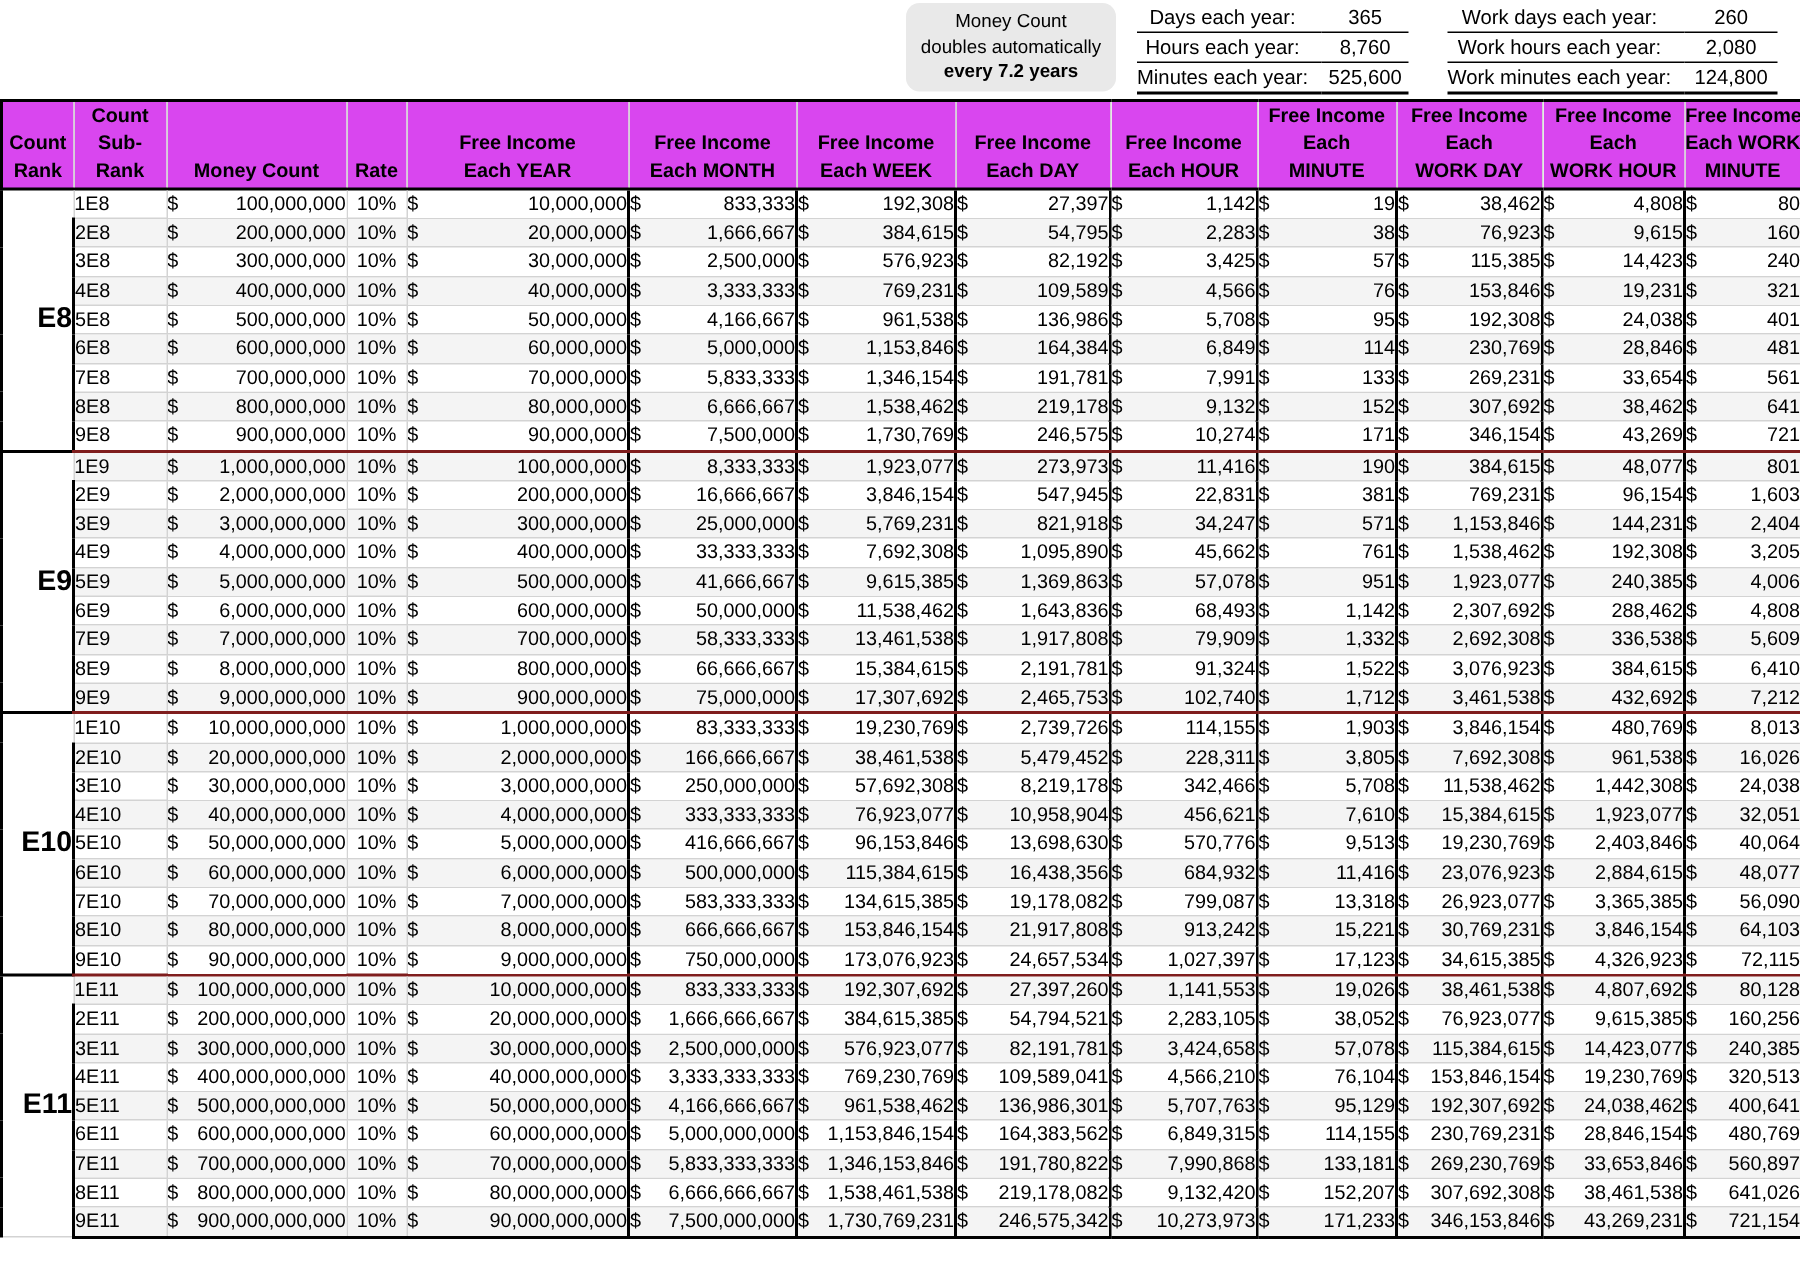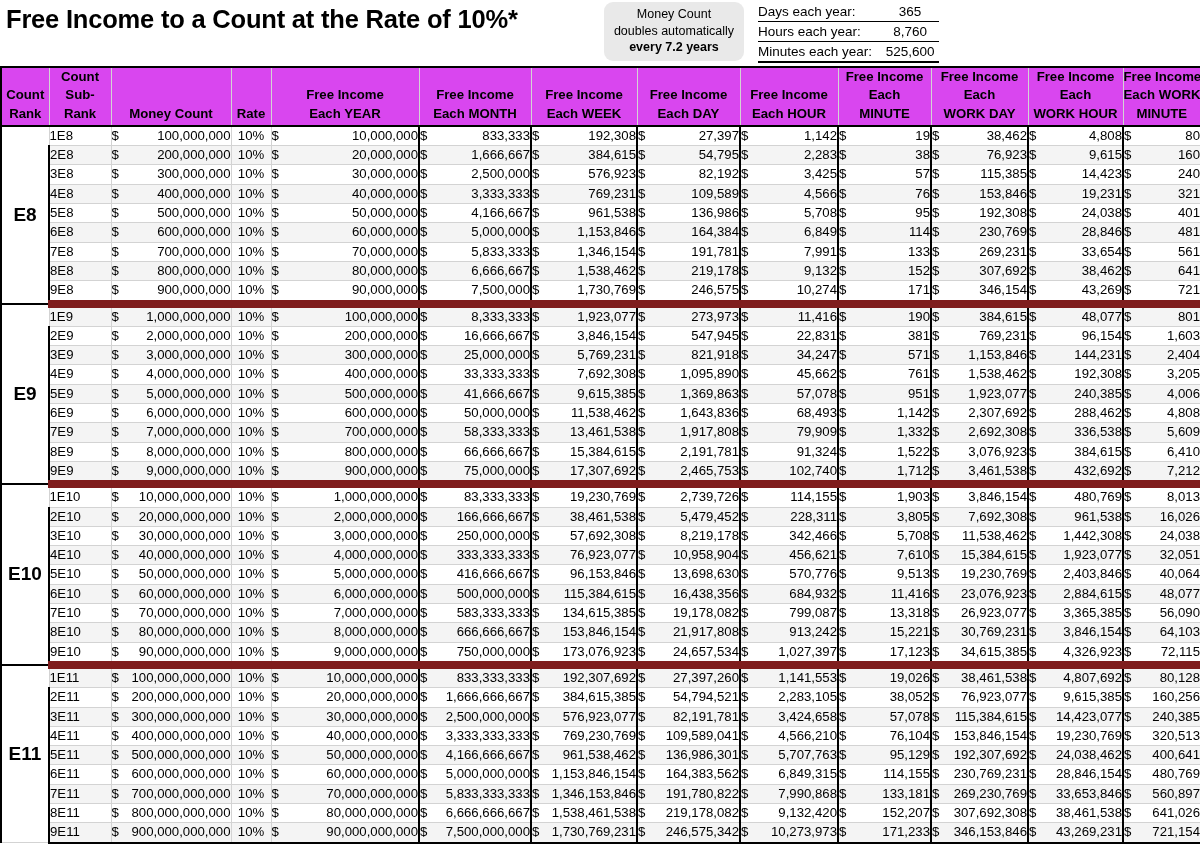--- a/index.html
+++ b/index.html
@@ -22,21 +22,21 @@
     width:140px;margin-top:2px;
     background:#e9e9e9;border-radius:9px;
     text-align:center;font-size:12.5px;line-height:16.5px;
     padding:4px 4px 5px 4px;box-sizing:border-box;
   }
   .badge b{font-weight:bold;}
 
   .facts{flex:1;display:flex;padding-left:14px;box-sizing:border-box;padding-top:2px;}
   .facts table{border-collapse:collapse;font-size:13.5px;}
   .facts td{padding:1px 0 1px 0;white-space:nowrap;line-height:17px;}
-  .facts .lbl{text-align:left;padding-right:9px;}
+  .facts .lbl{text-align:center;padding-right:9px;}
   .facts .val{text-align:center;width:58px;}
   .facts tr.rule td{border-top:1px solid #000000;}
   .facts-col2{margin-left:26px;}
   .facts-col2 .val{width:62px;}
 
   
   table.grid{
     border-collapse:collapse;
     table-layout:fixed;
     width:1200px;
@@ -65,52 +65,51 @@
   thead th .hl{display:block;}
 
   
   table.grid th:first-child, table.grid td:first-child{border-left:2px solid #000;}
   table.grid th:last-child, table.grid td:last-child{border-right:2px solid #000;}
 
   tbody tr td{background:#ffffff;}
   tbody tr.alt td{background:#f4f4f4;}
 
   td.rank{
-    text-align:center;font-weight:bold;font-size:19px;
+    text-align:right;font-weight:bold;font-size:19px;
     border-right:2px solid #000;border-left:2px solid #000;
     background:#ffffff !important;
     vertical-align:middle;
   }
   td.subrank{text-align:left;padding-right:5px;border-right:2px solid #000;}
   td.rate{text-align:center;border-right:2px solid #000;}
 
   td.money{position:relative;padding:0 4px 0 4px;text-align:right;border-right:2px solid #000;}
   td.num{position:relative;padding:0 4px 0 4px;text-align:right;}
   td.num.thick{border-right:2px solid #000;}
 
   
   .cur{display:flex;justify-content:space-between;align-items:baseline;width:100%;}
   .cur .sym{padding-right:2px;}
   .cur .amt{flex:1;text-align:right;}
   .cur.tight .sym{padding-right:0;}
 
   
   tbody tr.blockstart td{border-top:2px solid #000;}
-  tbody tr.blockend td{border-bottom:8px solid #7f1d1d;}
+  tbody tr.blockend td{border-bottom:2px solid #7f1d1d;}
   tbody tr:last-child td{border-bottom:2px solid #000;}
 </style>
 </head>
 <body>
 
 <div class="page">
 
   <div class="hdr">
 
     <div class="hdr-left">
-      <div class="title">Free Income to a Count at the Rate of 10%*</div>
     </div>
 
     <div class="badge">
       <div>Money Count</div>
       <div>doubles automatically</div>
       <div><b>every 7.2 years</b></div>
     </div>
 
     <div class="facts">
       <table>
@@ -123,20 +122,36 @@
             <td class="lbl">Hours each year:</td>
             <td class="val">8,760</td>
           </tr>
           <tr class="rule">
             <td class="lbl">Minutes each year:</td>
             <td class="val">525,600</td>
           </tr>
         </tbody>
       </table>
 
+      <table class="facts-col2">
+        <tbody>
+          <tr>
+            <td class="lbl">Work days each year:</td>
+            <td class="val">260</td>
+          </tr>
+          <tr class="rule">
+            <td class="lbl">Work hours each year:</td>
+            <td class="val">2,080</td>
+          </tr>
+          <tr class="rule">
+            <td class="lbl">Work minutes each year:</td>
+            <td class="val">124,800</td>
+          </tr>
+        </tbody>
+      </table>
     </div>
   </div>
 
   <table class="grid">
     <colgroup>
       <col style="width:48px">
       <col style="width:62px">
       <col style="width:120px">
       <col style="width:40px">
       <col style="width:148px">

